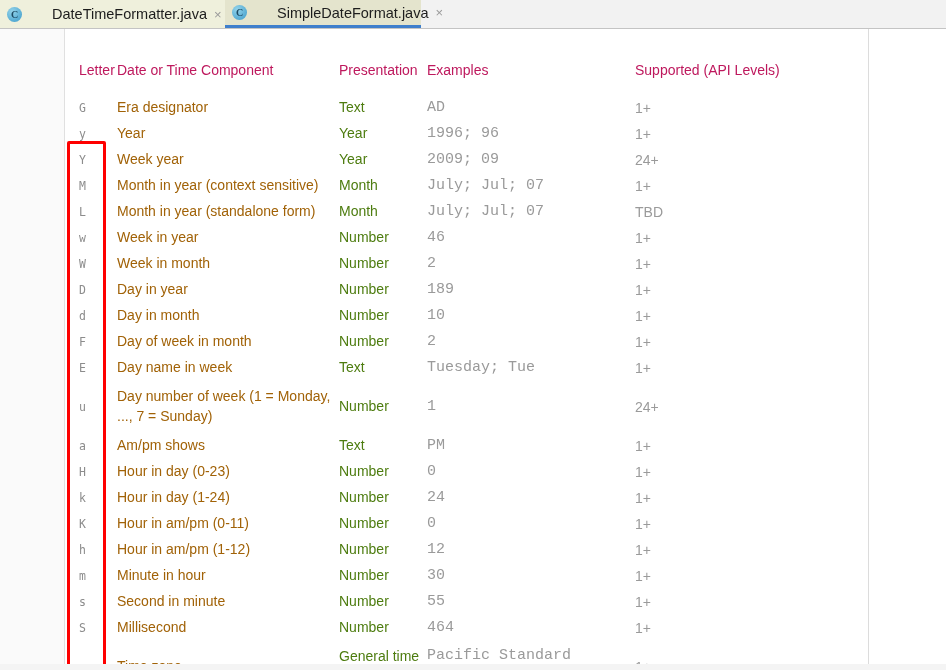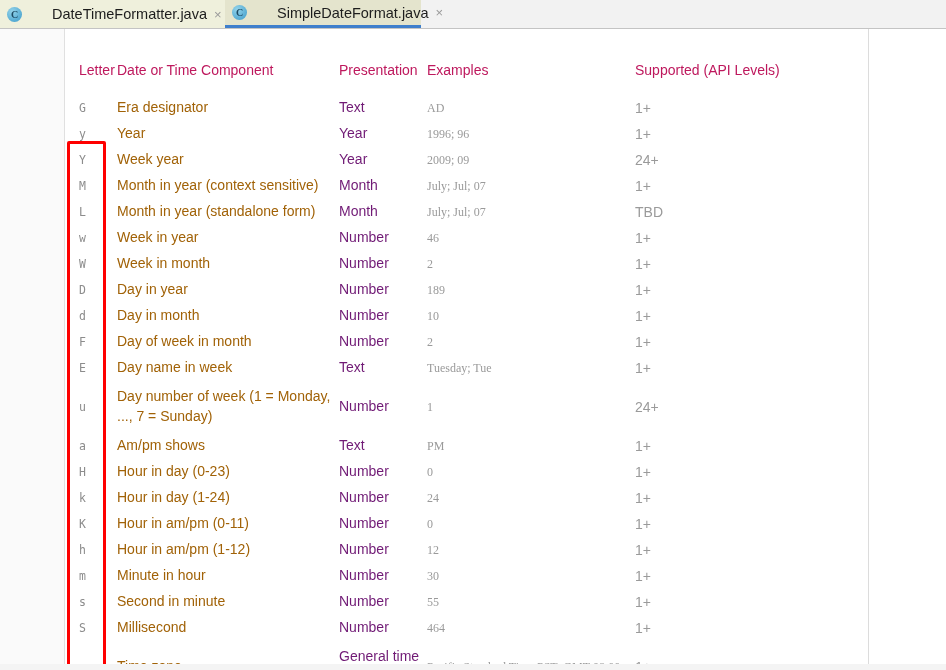--- a/index.html
+++ b/index.html
@@ -143,26 +143,26 @@
     padding-left: 7px;
   }
   td.component {
     font-size: 14px;
     color: #a16207;
     line-height: 1.42;
     padding-right: 8px;
   }
   td.presentation {
     font-size: 14px;
-    color: #701a75;
+    color: #4d7c0f;
     line-height: 1.42;
   }
   td.examples {
-    font-family: Liberation Serif, serif;
-    font-size: 12px;
+    font-family: Liberation Mono, monospace;
+    font-size: 15px;
     color: #9a9a9a;
     line-height: 1.55;
     margin-top: 44px;
   }
   td.api {
     font-size: 14px;
     color: #9a9a9a;
   }
   tr.row {
     height: 26px;

